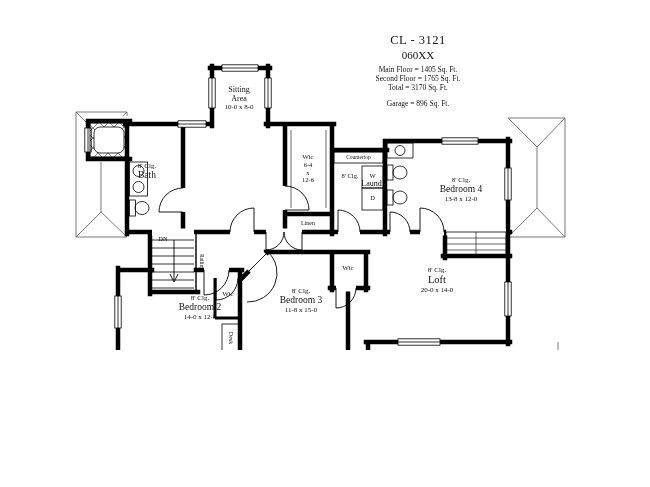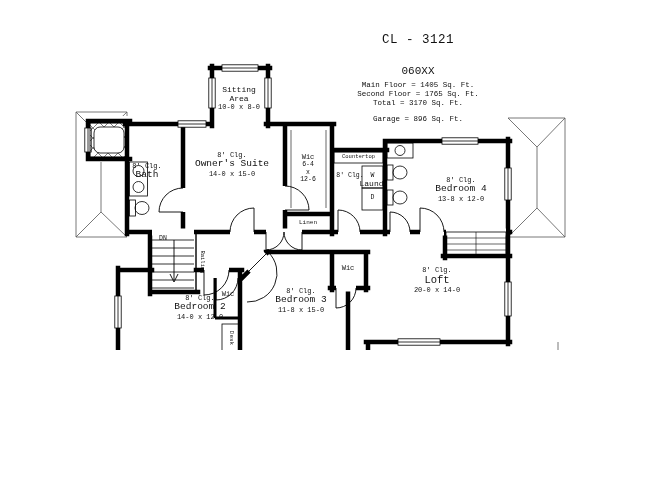--- a/index.html
+++ b/index.html
@@ -1,31 +1,31 @@
 <!DOCTYPE html>
 <html><head>
 <meta charset="utf-8">
 <style>
   html,body{margin:0;padding:0;background:#ffffff;}
   .canvas{
     position:relative;width:650px;height:350px;background:#ffffff;overflow:hidden;
-    font-family:Liberation Mono, monospace;color:#111;
+    font-family:Liberation Serif, serif;color:#111;
   }
   .canvas svg{position:absolute;left:0;top:0;}
   .lbl{position:absolute;transform:translateX(-50%);text-align:center;white-space:nowrap;line-height:1.15;}
   .clg{font-size:7px;}
   .rname{font-size:9.5px;}
   .rdims{font-size:7px;}
   .small6{font-size:6px;}
   .small65{font-size:6.5px;}
   .small7{font-size:7px;}
   .rot{transform:translate(-50%,-50%) rotate(90deg);transform-origin:center;}
   .title-block{position:absolute;left:418px;top:33px;transform:translateX(-50%);text-align:center;}
   .tb-id{font-size:12.5px;letter-spacing:.5px;}
-  .tb-code{font-size:11px;margin-top:18px;}
+  .tb-code{font-size:11px;margin-top:1px;}
   .tb-stat{font-size:7.5px;line-height:9px;}
   .tb-stats{margin-top:4px;}
   .tb-garage{font-size:7.5px;margin-top:7px;}
 </style>
 </head>
 <body>
 
 <div class="canvas">
 
   <svg width="650" height="487" viewBox="0 0 650 487">
@@ -192,25 +192,20 @@
     </div>
     <div class="tb-garage">Garage = 896 Sq. Ft.</div>
   </div>
 
   <div class="lbl" style="left:239px;top:85px;">
     <div style="font-size:8px;">Sitting</div>
     <div style="font-size:8px;">Area</div>
     <div class="rdims">10-0 x 8-0</div>
   </div>
 
-  <div class="lbl" style="left:232px;top:151px;">
-    <div class="clg">8' Clg.</div>
-    <div class="rname">Owner's Suite</div>
-    <div class="rdims">14-0 x 15-0</div>
-  </div>
 
   <div class="lbl" style="left:308px;top:153px;">
     <div class="small7">Wic</div>
     <div class="small65">6-4</div>
     <div class="small65">x</div>
     <div class="small65">12-6</div>
   </div>
 
   <div class="lbl" style="left:358.5px;top:153.5px;font-size:5.5px;">Countertop</div>
 

